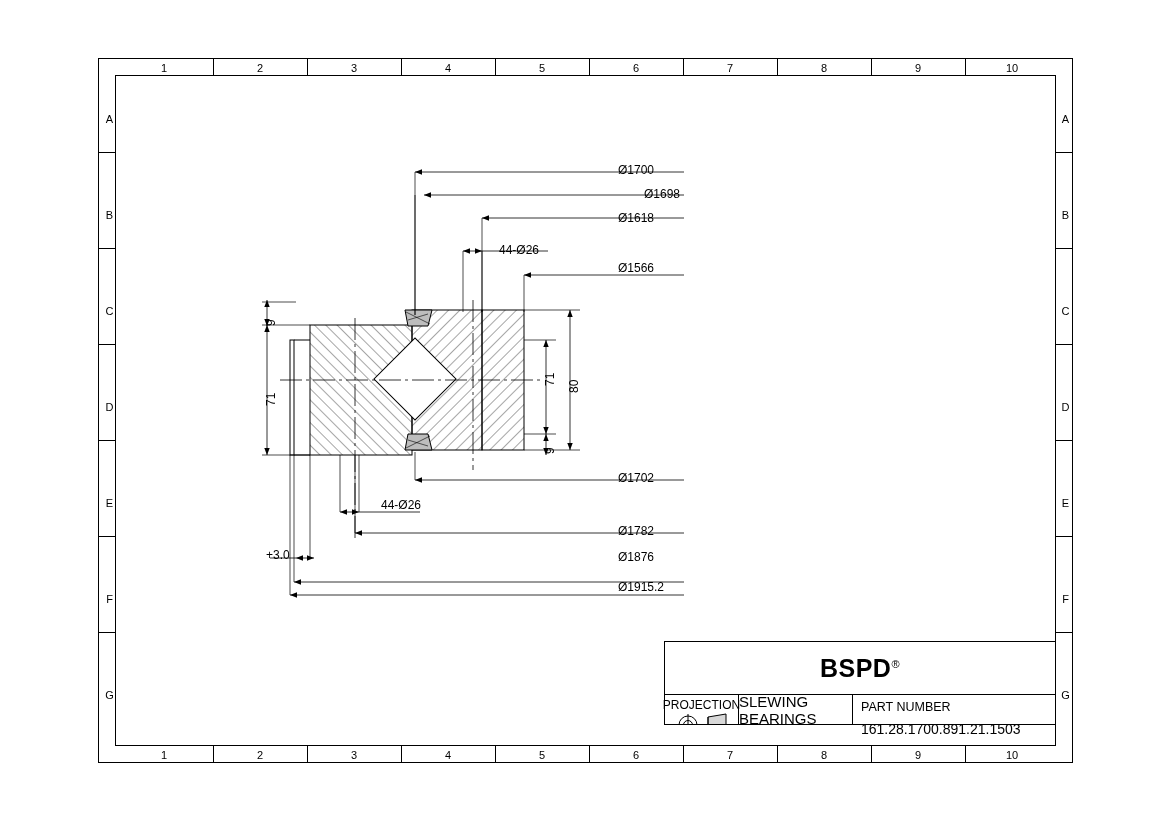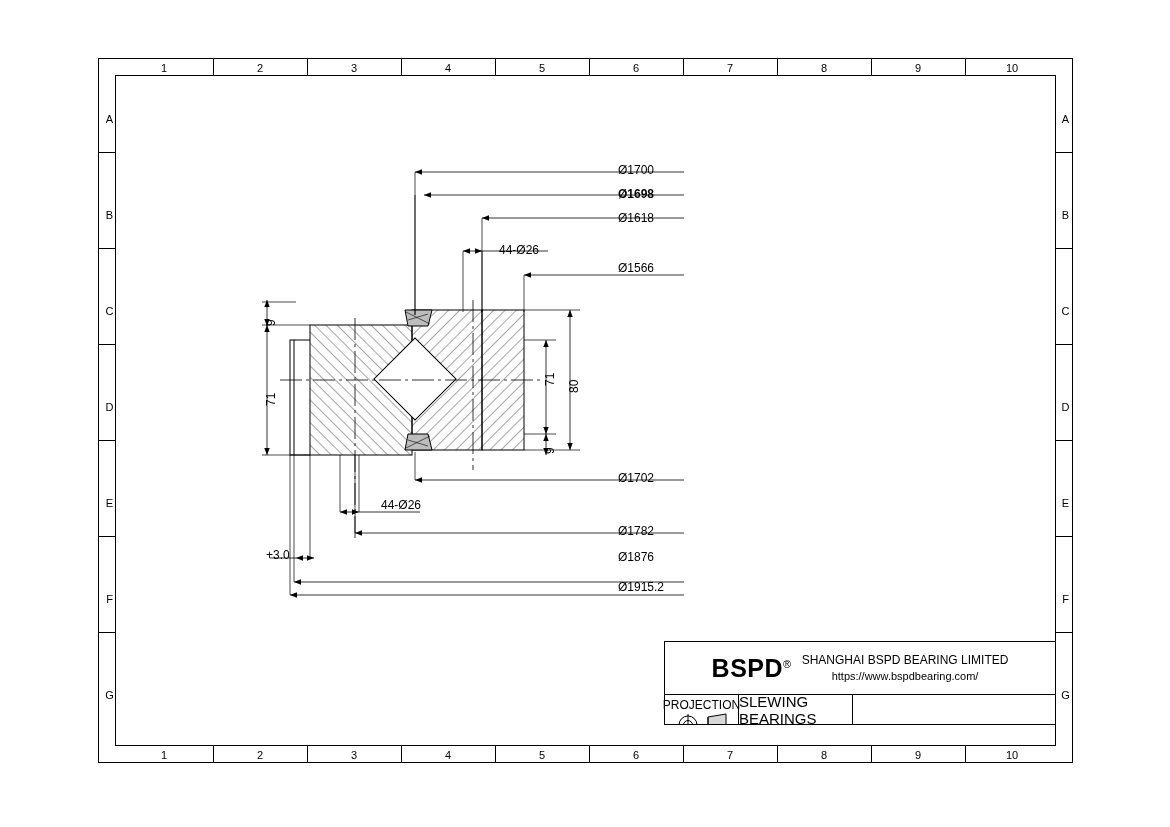--- a/index.html
+++ b/index.html
@@ -332,21 +332,21 @@
       <line x1="267" y1="300" x2="267" y2="326" marker-start="url(#arrL)" marker-end="url(#arrR)"></line>
       <line x1="267" y1="325" x2="267" y2="455" marker-start="url(#arrL)" marker-end="url(#arrR)"></line>
 
       <line x1="546" y1="340" x2="546" y2="434" marker-start="url(#arrL)" marker-end="url(#arrR)"></line>
       <line x1="570" y1="310" x2="570" y2="450" marker-start="url(#arrL)" marker-end="url(#arrR)"></line>
       <line x1="546" y1="434" x2="546" y2="455" marker-start="url(#arrL)" marker-end="url(#arrR)"></line>
     </g>
   </svg>
 
   <div class="dimtext" style="left:618px; top:163px;">Ø1700</div>
-  <div class="dimtext" style="left:618px; top:187px;font-weight:bold;">Ø1698</div>
+  <div class="dimtext" style="left:644px; top:187px;">Ø1698</div>
   <div class="dimtext" style="left:618px; top:211px;">Ø1618</div>
   <div class="dimtext" style="left:499px; top:243px;">44-Ø26</div>
   <div class="dimtext" style="left:618px; top:261px;">Ø1566</div>
   <div class="dimtext" style="left:618px; top:471px;">Ø1702</div>
   <div class="dimtext" style="left:618px; top:524px;">Ø1782</div>
   <div class="dimtext" style="left:618px; top:550px;">Ø1876</div>
   <div class="dimtext" style="left:618px; top:580px;">Ø1915.2</div>
 
   <div class="dimtext" style="left:381px; top:498px;">44-Ø26</div>
   <div class="dimtext" style="left:266px; top:548px;">+3.0</div>
@@ -354,37 +354,37 @@
   <div class="dimtext vert" style="left:264px; top:326px;">9</div>
   <div class="dimtext vert" style="left:264px; top:406px;">71</div>
   <div class="dimtext vert" style="left:543px; top:386px;">71</div>
   <div class="dimtext vert" style="left:567px; top:393px;">80</div>
   <div class="dimtext vert" style="left:543px; top:454px;">9</div>
 
   <div class="titleblock">
     <div class="tb-top">
       <div class="brand">
         <span>BSPD</span><sup>®</sup>
-      </div>
-      <div class="company">
-        <div>SHANGHAI BSPD BEARING LIMITED</div>
-        <div class="url">https://www.bspdbearing.com/</div>
       </div>
     </div>
     <div class="tb-bottom">
       <div class="tb-proj">
         <div class="lbl">PROJECTION</div>
         <svg width="64" height="26">
           <g fill="none" stroke="#000" stroke-width="1">
             <circle cx="18" cy="13" r="9"></circle>
             <circle cx="18" cy="13" r="4.5"></circle>
             <line x1="5" y1="13" x2="31" y2="13"></line>
             <line x1="18" y1="2" x2="18" y2="24"></line>
             <path d="M38 5 L56 2 L56 24 L38 21 Z" fill="#d8d8d8"></path>
             <line x1="38" y1="5" x2="38" y2="21"></line>
           </g>
         </svg>
       </div>
       <div class="tb-type">SLEWING BEARINGS</div>
+      <div class="tb-part">
+        <div class="lbl">PART  NUMBER</div>
+        <div class="val">161.28.1700.891.21.1503</div>
+      </div>
     </div>
   </div>
 
 </div>
 
 </body></html>

